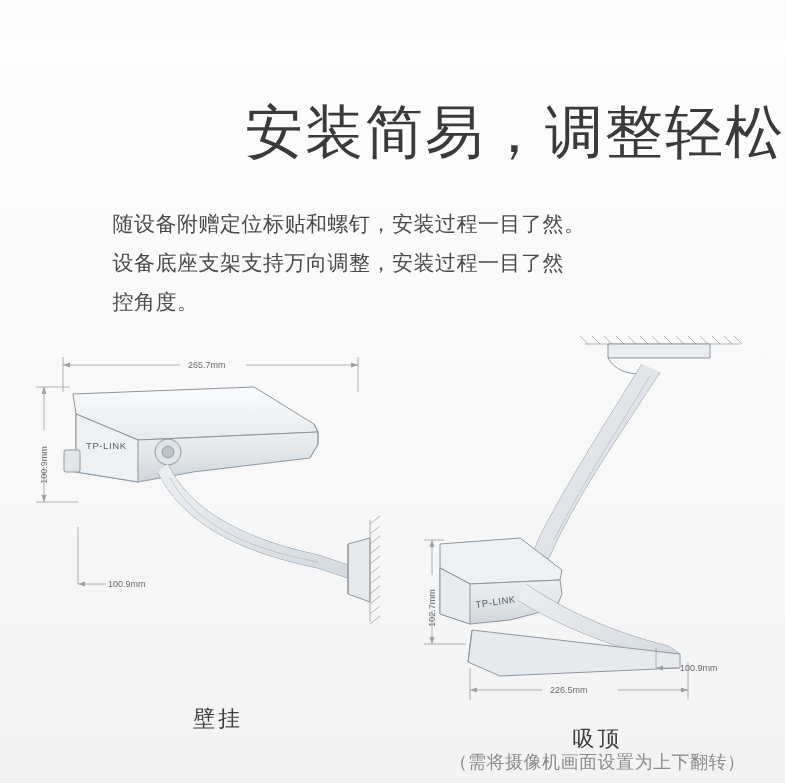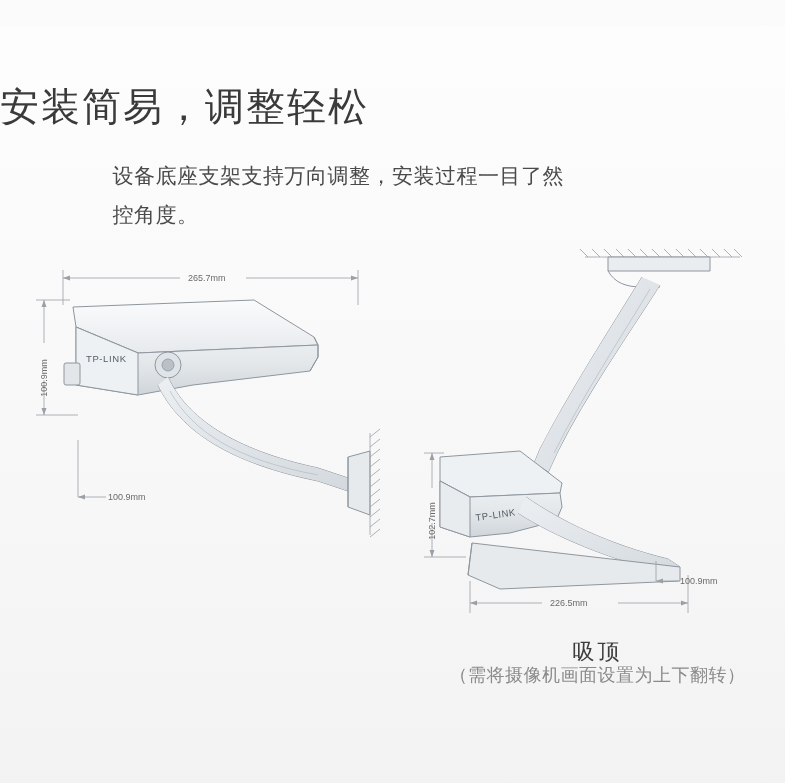--- a/index.html
+++ b/index.html
@@ -17,22 +17,22 @@
   }
   .page {
     width: 785px;
     height: 783px;
     position: relative;
     background: linear-gradient(180deg, #fdfdfd 0%, #f7f7f7 60%, #f2f2f2 100%);
   }
 
   
   .headline {
-    text-align: left;
-    font-size: 39px;
+    text-align: right;
+    font-size: 58px;
     letter-spacing: 2px;
     color: #3a3a3a;
     font-weight: 400;
     padding-top: 58px;
     line-height: 1.2;
   }
   .subcopy {
     margin: 26px auto 0 auto;
     width: 560px;
     font-size: 21px;
@@ -91,20 +91,21 @@
   }
 </style>
 </head>
 <body>
 
 <div class="page">
 
   <h1 class="headline">安装简易，调整轻松</h1>
 
   <div class="subcopy">
+    <div>随设备附赠定位标贴和螺钉，安装过程一目了然。</div>
     <div>设备底座支架支持万向调整，安装过程一目了然</div>
     <div>控角度。</div>
   </div>
 
   <div class="diagrams">
 
     <div class="diagram left">
       <svg width="400" height="420" viewBox="0 0 400 420">
         <defs>
           <linearGradient id="camBody" x1="0" y1="0" x2="0" y2="1">
@@ -181,20 +182,21 @@
           <line x1="352" y1="222" x2="362" y2="214"></line>
           <line x1="352" y1="232" x2="362" y2="224"></line>
           <line x1="352" y1="242" x2="362" y2="234"></line>
           <line x1="352" y1="252" x2="362" y2="244"></line>
           <line x1="352" y1="262" x2="362" y2="254"></line>
           <line x1="352" y1="272" x2="362" y2="264"></line>
           <line x1="352" y1="282" x2="362" y2="274"></line>
           <line x1="352" y1="292" x2="362" y2="284"></line>
         </g>
       </svg>
+      <div class="caption left">壁挂</div>
     </div>
 
     <div class="diagram right">
       <svg width="375" height="420" viewBox="0 0 375 420">
         <defs>
           <linearGradient id="camBody2" x1="0" y1="0" x2="0" y2="1">
             <stop offset="0%" stop-color="#f2f4f6"></stop>
             <stop offset="55%" stop-color="#e3e7ea"></stop>
             <stop offset="100%" stop-color="#cfd5da"></stop>
           </linearGradient>

